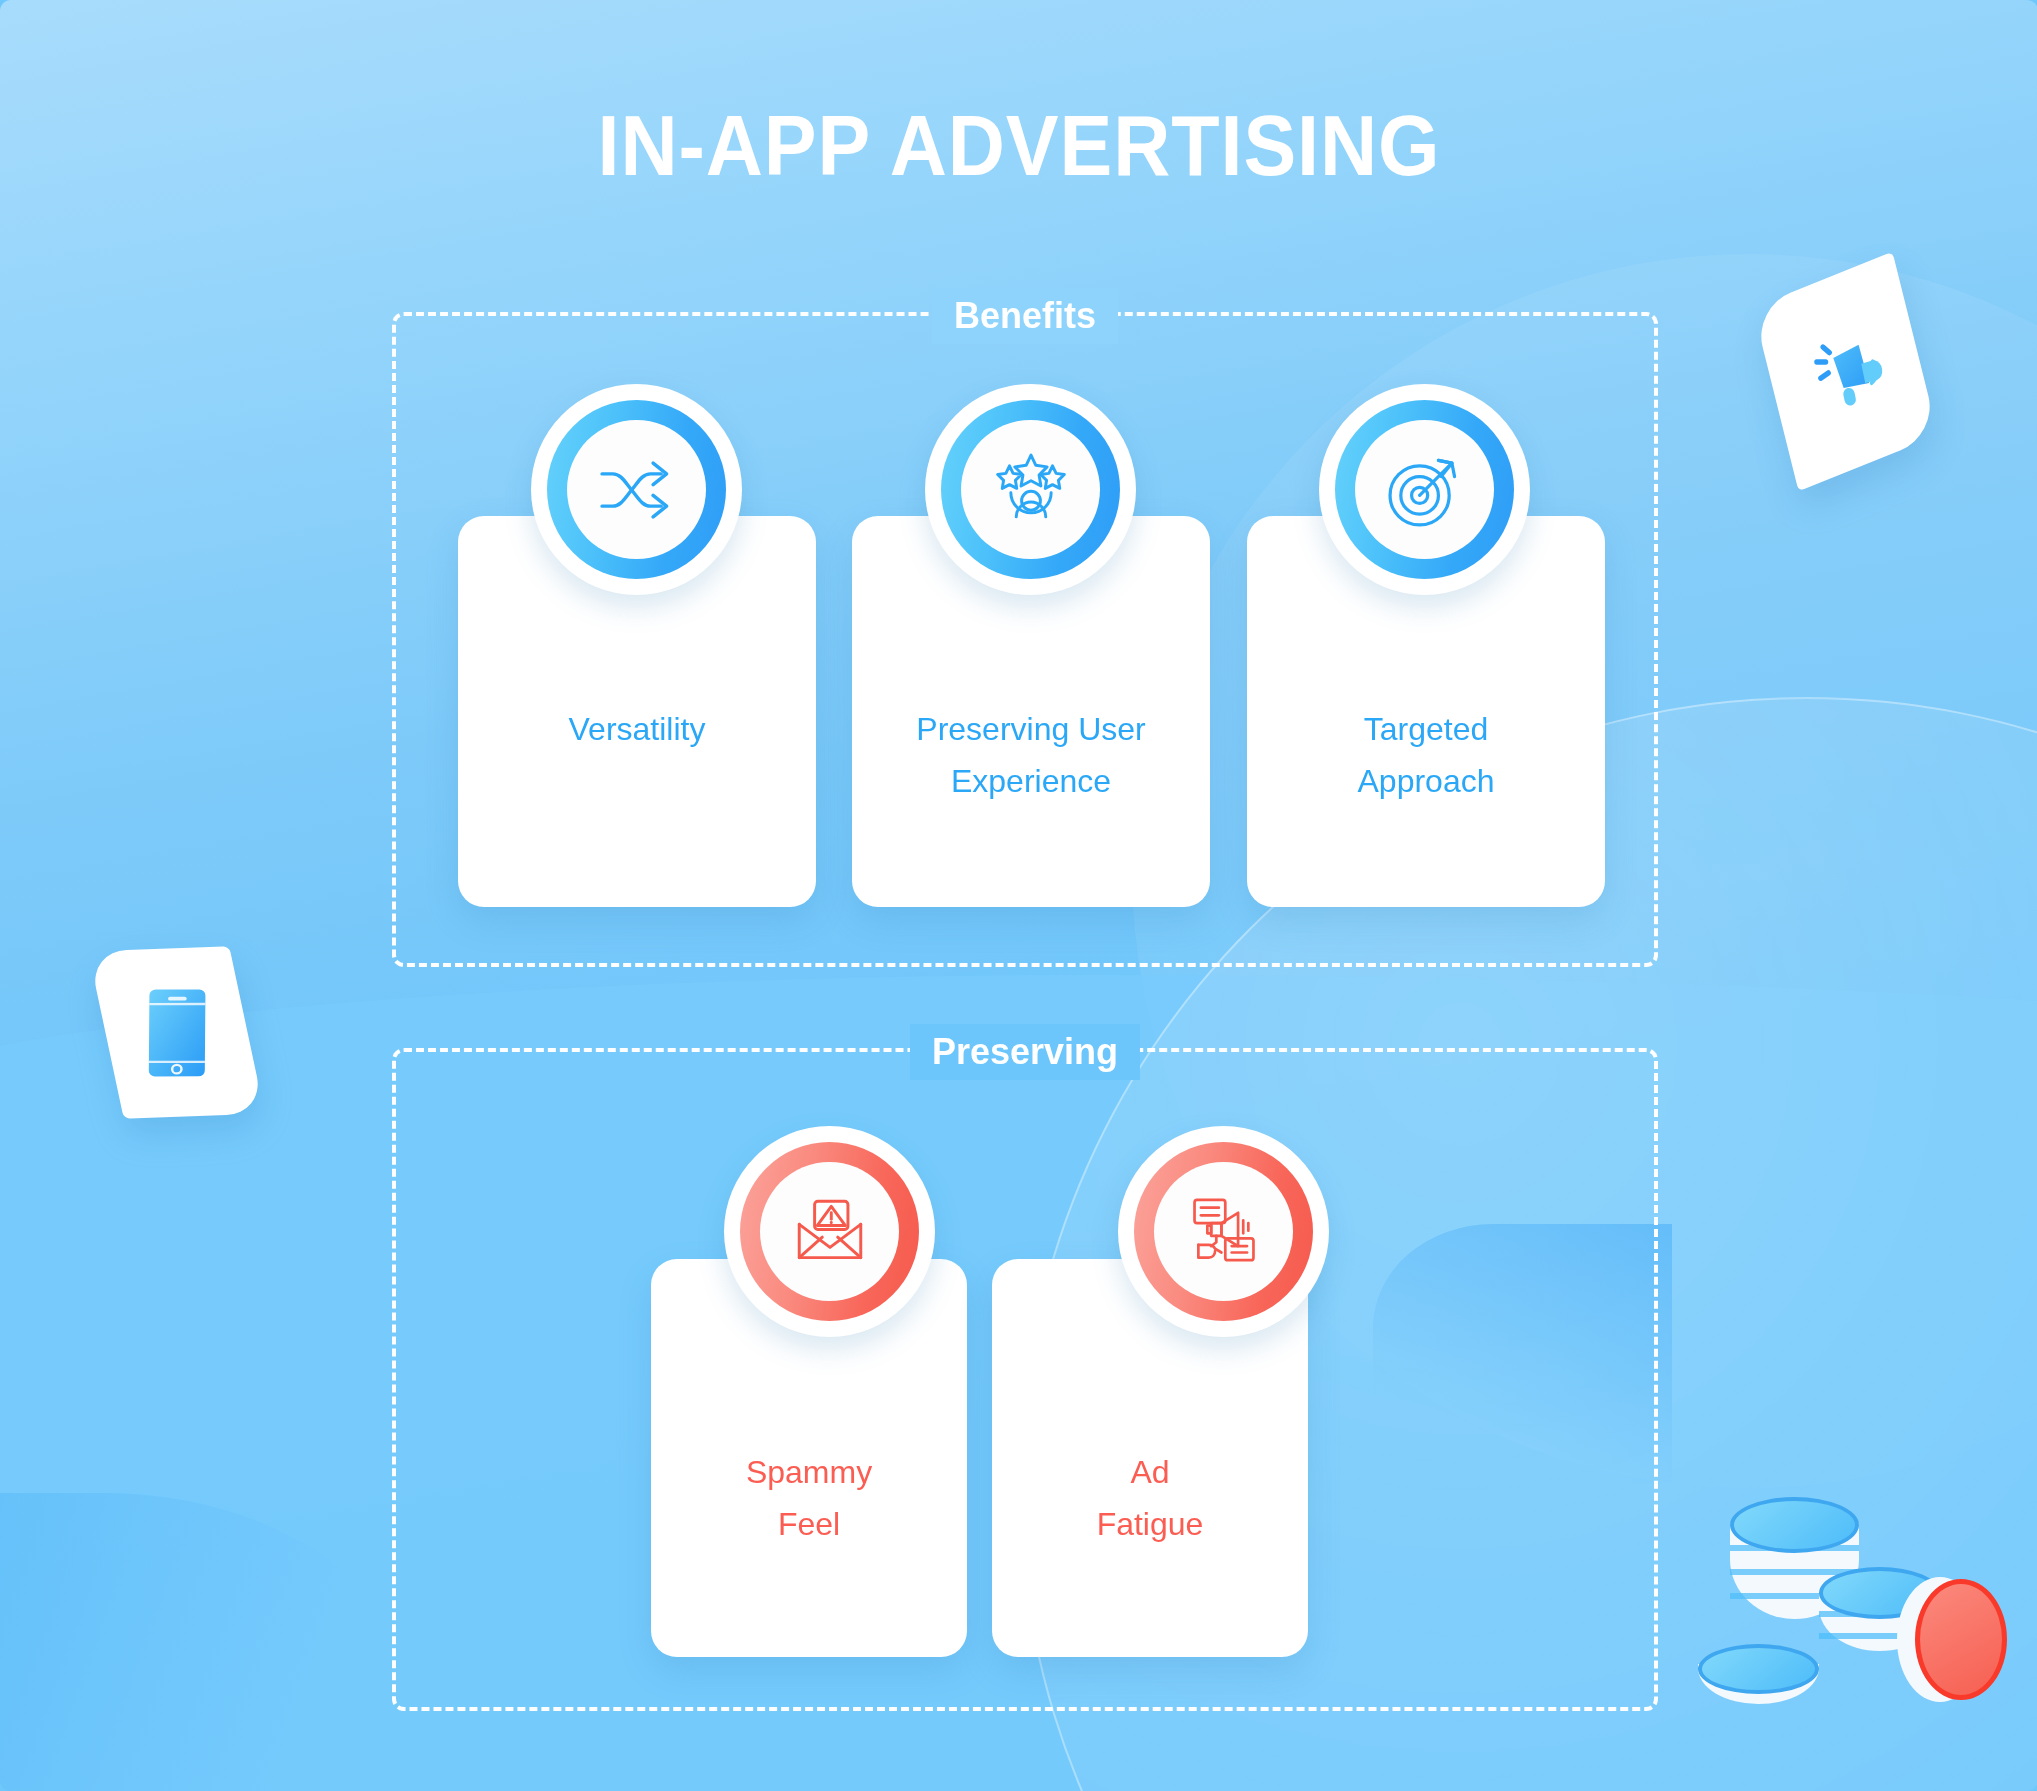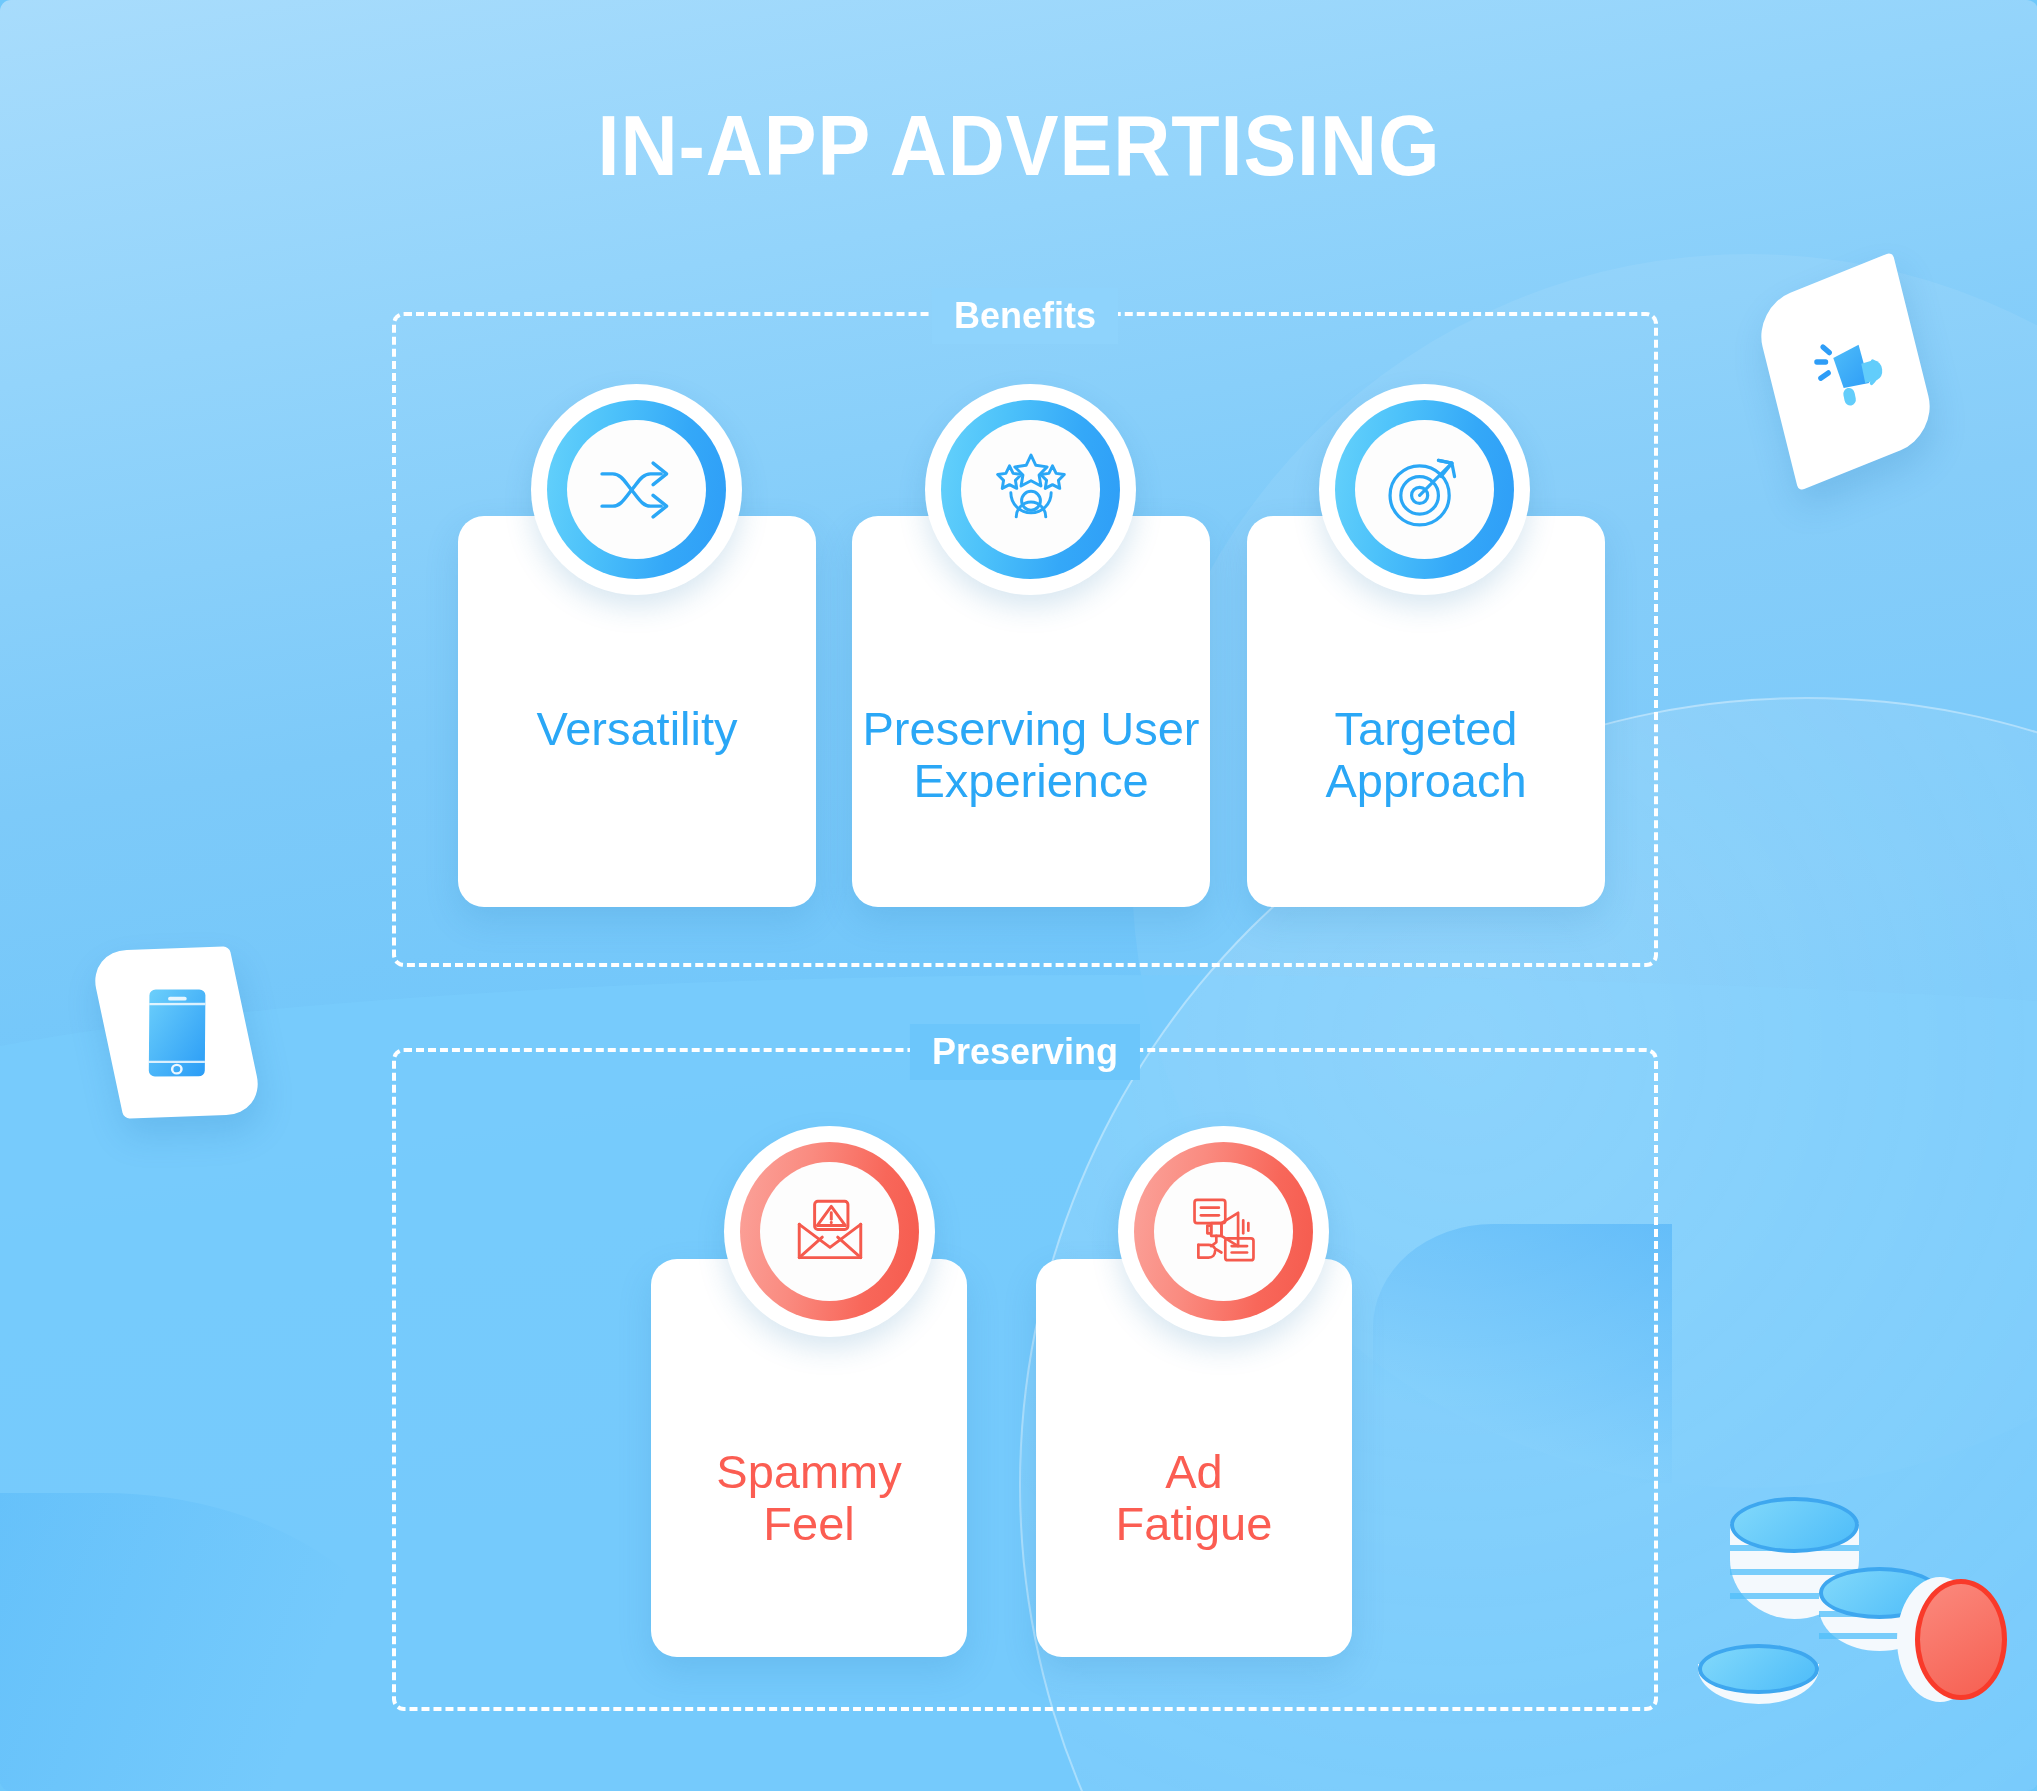--- a/index.html
+++ b/index.html
@@ -119,36 +119,36 @@
     position: absolute;
     background: #ffffff;
     border-radius: 26px;
     box-shadow: 0 14px 34px rgba(40,120,180,.16);
     box-sizing: border-box;
   }
   .card-label {
     position: absolute;
     left: 0; right: 0;
     text-align: center;
-    font-size: 47px;
+    font-size: 32px;
     line-height: 52px;
     font-weight: 400;
     white-space: pre-line;
   }
   .benefit-card .card-label { color: #2aa7f6; top: 187px; }
   .drawback-card .card-label { color: #fb5d52; top: 187px; }
 
   .benefit-card { width: 358px; height: 391px; top: 516px; }
   #benefit-card-0 { left: 458px; }
   #benefit-card-1 { left: 852px; }
   #benefit-card-2 { left: 1247px; }
 
   .drawback-card { width: 316px; height: 398px; top: 1259px; }
   #drawback-card-0 { left: 651px; }
-  #drawback-card-1 { left: 1036px; }
+  #drawback-card-1 { left: 992px; }
 
   
   .icon-badge {
     position: absolute;
     width: 211px;
     height: 211px;
     border-radius: 50%;
     background: #ffffff;
     box-shadow: 0 12px 28px rgba(40,120,180,.18);
     display: flex;

